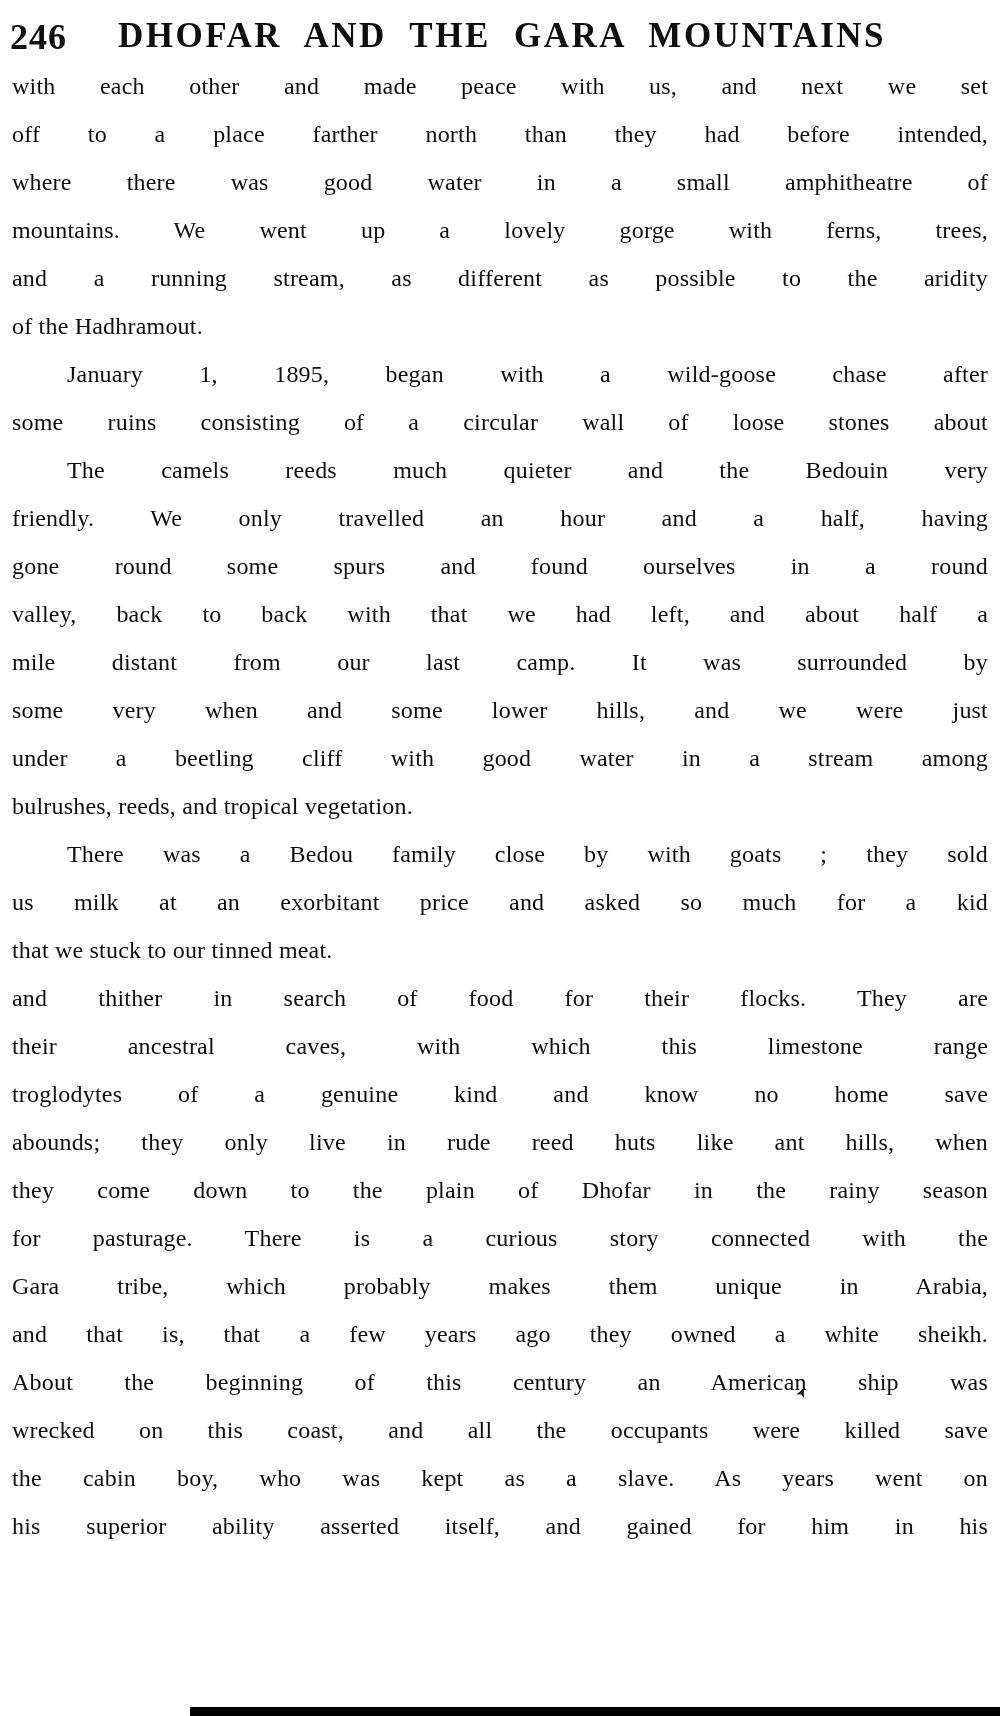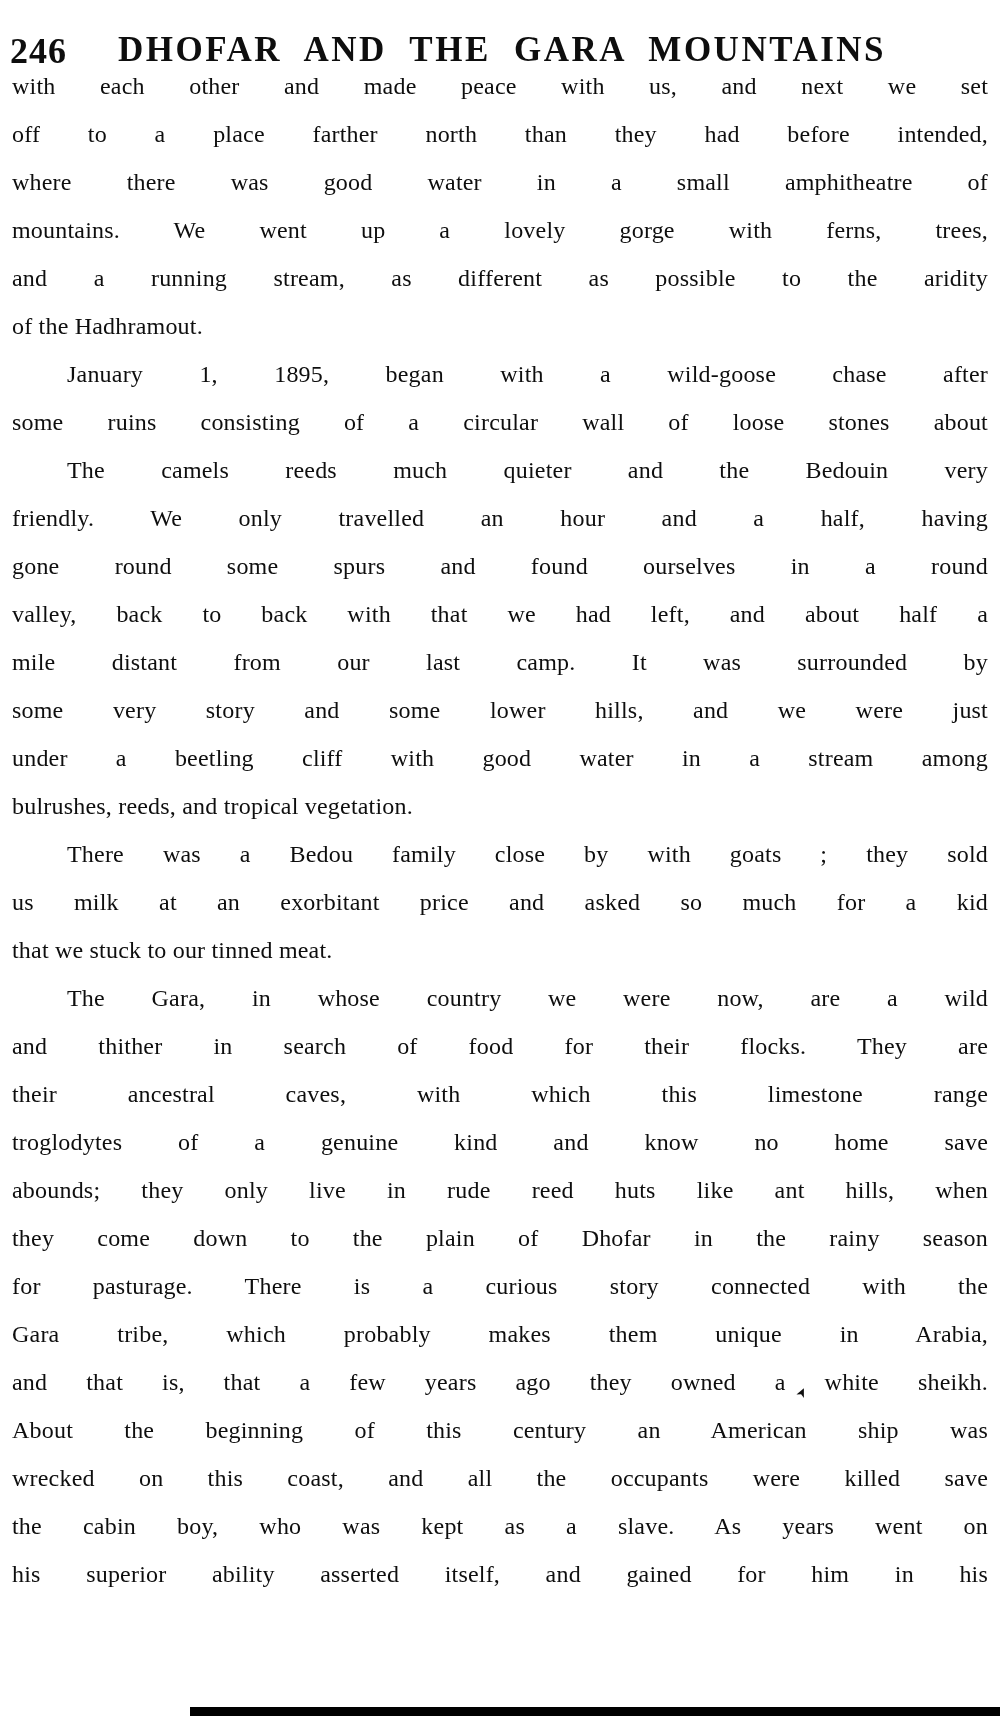--- a/index.html
+++ b/index.html
@@ -12,21 +12,21 @@
     width:1000px;
     height:1716px;
     margin:0 auto;
     background:var(--paper);
     overflow:hidden;
     font-family:"Liberation Serif", serif;
     color:var(--ink);
   }
   .header{
     position:absolute;
-    top:30px;
+    top:16px;
     left:0;
     width:100%;
     height:44px;
     text-decoration:underline;
   }
   .page-number{
     position:absolute;
     left:10px;
     top:0;
     font-size:36px;
@@ -99,27 +99,26 @@
       <div class="line">mountains.  We went up a lovely gorge with ferns, trees,</div>
       <div class="line">and a running stream, as different as possible to the aridity</div>
       <div class="line last-left">of the Hadhramout.</div>
       <div class="line indent">January 1, 1895, began with a wild-goose chase after</div>
       <div class="line">some ruins consisting of a circular wall of loose stones about</div>
       <div class="line indent">The camels reeds much quieter and the Bedouin very</div>
       <div class="line">friendly.  We only travelled an hour and a half, having</div>
       <div class="line">gone round some spurs and found ourselves in a round</div>
       <div class="line">valley, back to back with that we had left, and about half a</div>
       <div class="line">mile distant from our last camp.  It was surrounded by</div>
-      <div class="line">some very story and some lower hills, and we were just</div>
+      <div class="line">some very when and some lower hills, and we were just</div>
       <div class="line">under a beetling cliff with good water in a stream among</div>
       <div class="line last-left">bulrushes, reeds, and tropical vegetation.</div>
       <div class="line indent">There was a Bedou family close by with goats ; they sold</div>
       <div class="line">us milk at an exorbitant price and asked so much for a kid</div>
       <div class="line last-left">that we stuck to our tinned meat.</div>
-      <div class="line indent">The Gara, in whose country we were now, are a wild</div>
       <div class="line">and thither in search of food for their flocks.  They are</div>
       <div class="line">their ancestral caves, with which this limestone range</div>
       <div class="line">troglodytes of a genuine kind and know no home save</div>
       <div class="line">abounds; they only live in rude reed huts like ant hills, when</div>
       <div class="line">they come down to the plain of Dhofar in the rainy season</div>
       <div class="line">for pasturage.  There is a curious story connected with the</div>
       <div class="line">Gara tribe, which probably makes them unique in Arabia,</div>
       <div class="line">and that is, that a few years ago they owned a white sheikh.</div>
       <div class="line">About the beginning of this century an American ship was</div>
       <div class="line">wrecked on this coast, and all the occupants were killed save</div>

